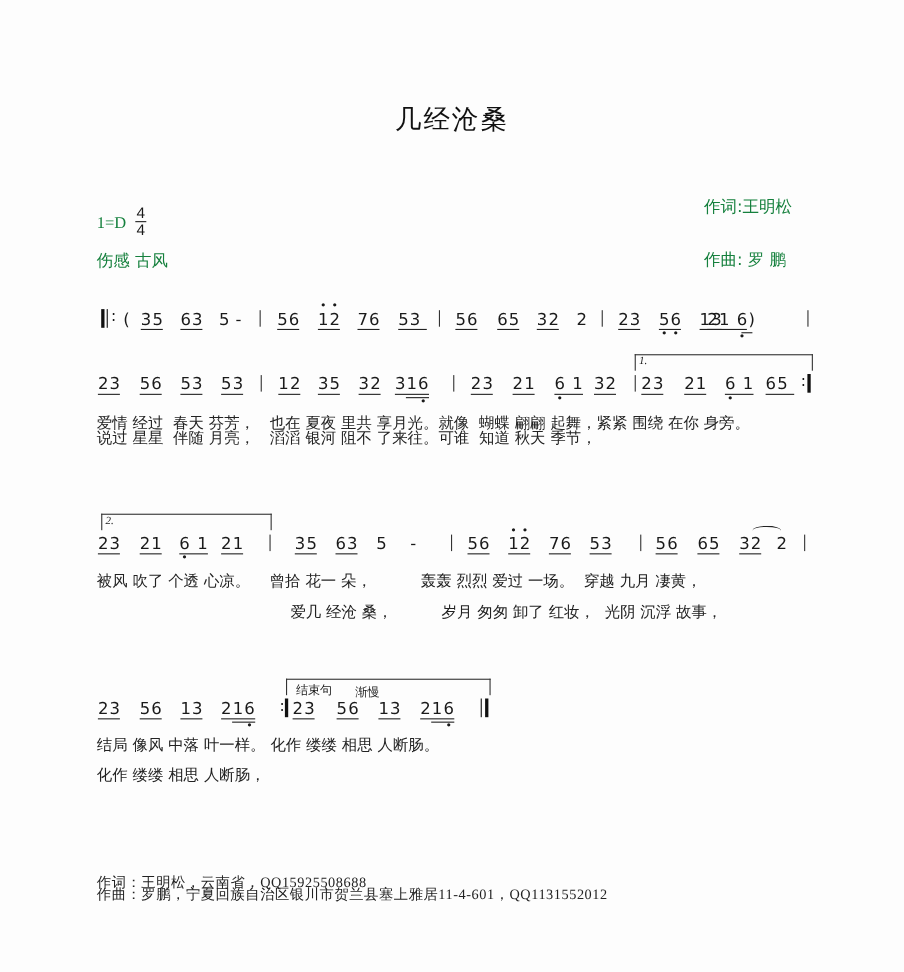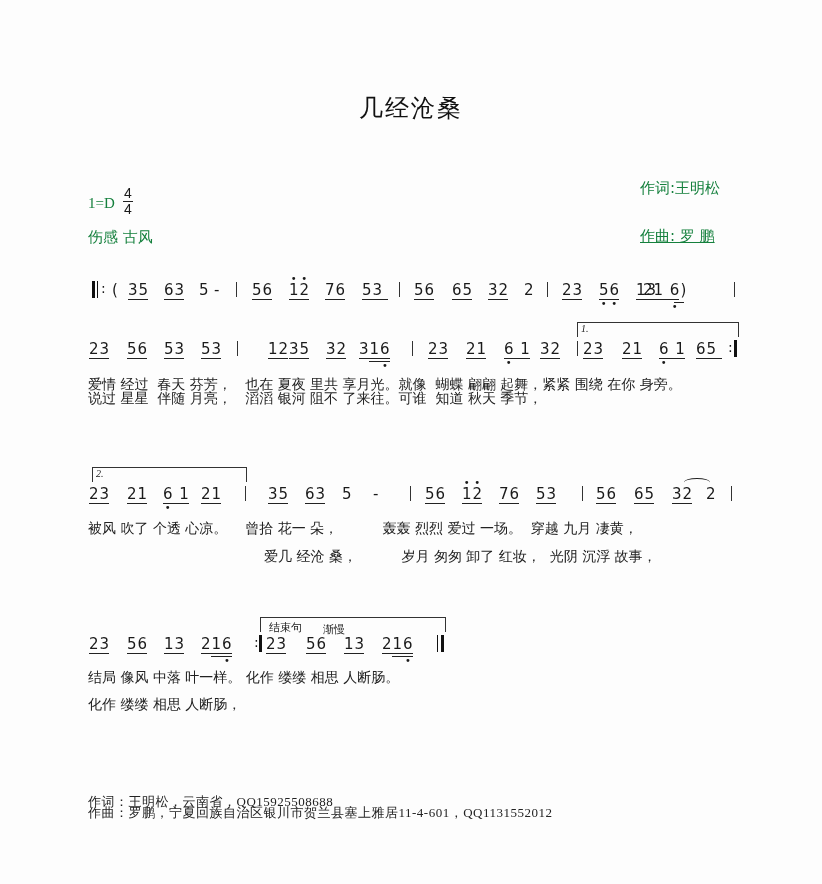--- a/index.html
+++ b/index.html
@@ -7,21 +7,21 @@
        font-family:"DejaVu Sans","Liberation Sans",sans-serif;}
   .abs{position:absolute;white-space:nowrap;}
   .title{left:0;width:822px;top:92px;text-align:center;font-size:24px;letter-spacing:2px;color:#111;}
   .meta{font-size:15px;color:#15803d;}
   .key{left:88px;top:195px;font-family:"Liberation Serif",serif;font-size:15px;}
   .timesig{left:123px;top:186px;display:flex;flex-direction:column;align-items:center;
            font-family:"Liberation Sans",sans-serif;font-size:14px;line-height:15px;}
   .timesig .bar{width:10px;border-top:1px solid #222;}
   .style{left:88px;top:228px;}
   .lyricist{left:640px;top:179px;}
-  .composer{left:640px;top:227px;text-decoration:underline;}
+  .composer{left:640px;top:227px;}
 
   .staff{position:absolute;left:0;width:822px;height:28px;}
   .tok{position:absolute;top:0;font-family:"DejaVu Sans",sans-serif;font-size:15px;line-height:20px;height:28px;}
   .grp{display:inline-block;position:relative;letter-spacing:1px;}
   .grp .ul{position:absolute;left:0;right:1px;top:19px;border-top:1.3px solid #222;}
   .grp .ul2{position:absolute;top:22px;border-top:1.3px solid #222;}
   .n{position:relative;display:inline-block;}
   .n .hi{position:absolute;left:50%;top:-4px;transform:translateX(-50%);font-size:10px;line-height:6px;}
   .n .lo{position:absolute;left:50%;top:21px;transform:translateX(-50%);font-size:10px;line-height:6px;}
   .n .lo2{top:24px;}
@@ -80,21 +80,21 @@
 
 <div class="volta" style="left:577px;top:322px;width:160px">
     <span>1.</span>
   </div>
 <div class="staff" style="top:339px">
   <div class="tok" style="left:89px"><span class="grp"><span>23</span><span class="ul"></span></span></div>
   <div class="tok" style="left:127px"><span class="grp"><span>56</span><span class="ul"></span></span></div>
   <div class="tok" style="left:164px"><span class="grp"><span>53</span><span class="ul"></span></span></div>
   <div class="tok" style="left:201px"><span class="grp"><span>53</span><span class="ul"></span></span></div>
   <div class="bl" style="left:237px"></div>
-  <div class="tok" style="left:268px"><span class="grp"><span>12</span><span class="ul"></span></span></div>
+  <div class="tok" style="left:253px"><span class="grp"><span>12</span><span class="ul"></span></span></div>
   <div class="tok" style="left:289px"><span class="grp"><span>35</span><span class="ul"></span></span></div>
   <div class="tok" style="left:326px"><span class="grp"><span>32</span><span class="ul"></span></span></div>
   <div class="tok" style="left:359px"><span class="grp"><span>31</span><span class="n">6<span class="lo lo2">•</span></span><span class="ul"></span><span class="ul2" style="left:10px;width:21px"></span></span></div>
   <div class="bl" style="left:412px"></div>
   <div class="tok" style="left:428px"><span class="grp"><span>23</span><span class="ul"></span></span></div>
   <div class="tok" style="left:466px"><span class="grp"><span>21</span><span class="ul"></span></span></div>
   <div class="tok" style="left:504px"><span class="grp"><span class="n">6<span class="lo">•</span></span>&nbsp;1<span class="ul"></span></span></div>
   <div class="tok" style="left:540px"><span class="grp"><span>32</span><span class="ul"></span></span></div>
   <div class="bl" style="left:577px"></div>
   <div class="tok" style="left:583px"><span class="grp"><span>23</span><span class="ul"></span></span></div>

